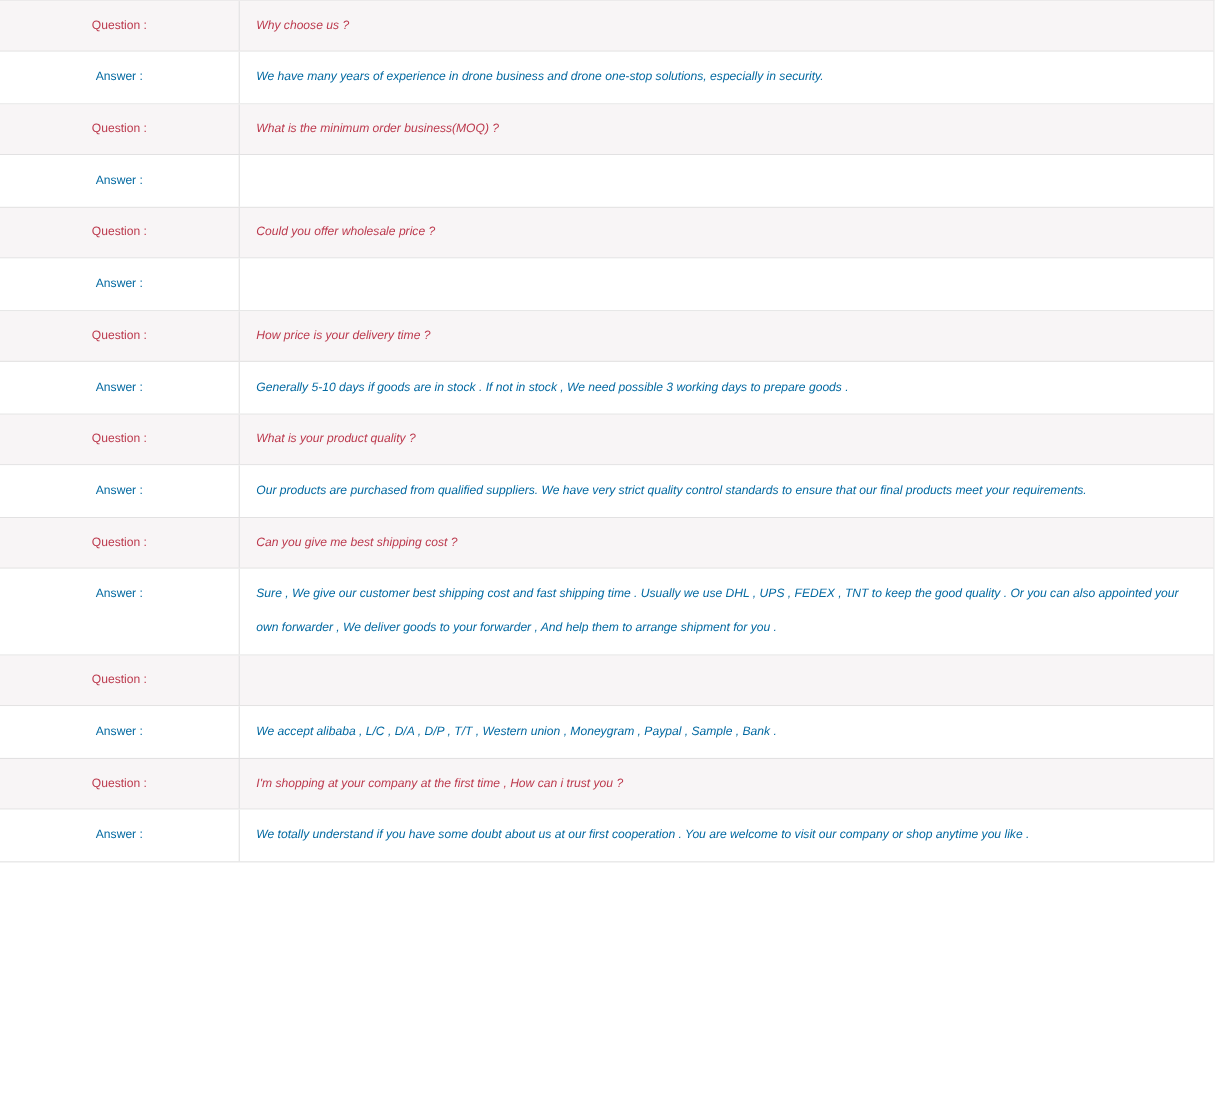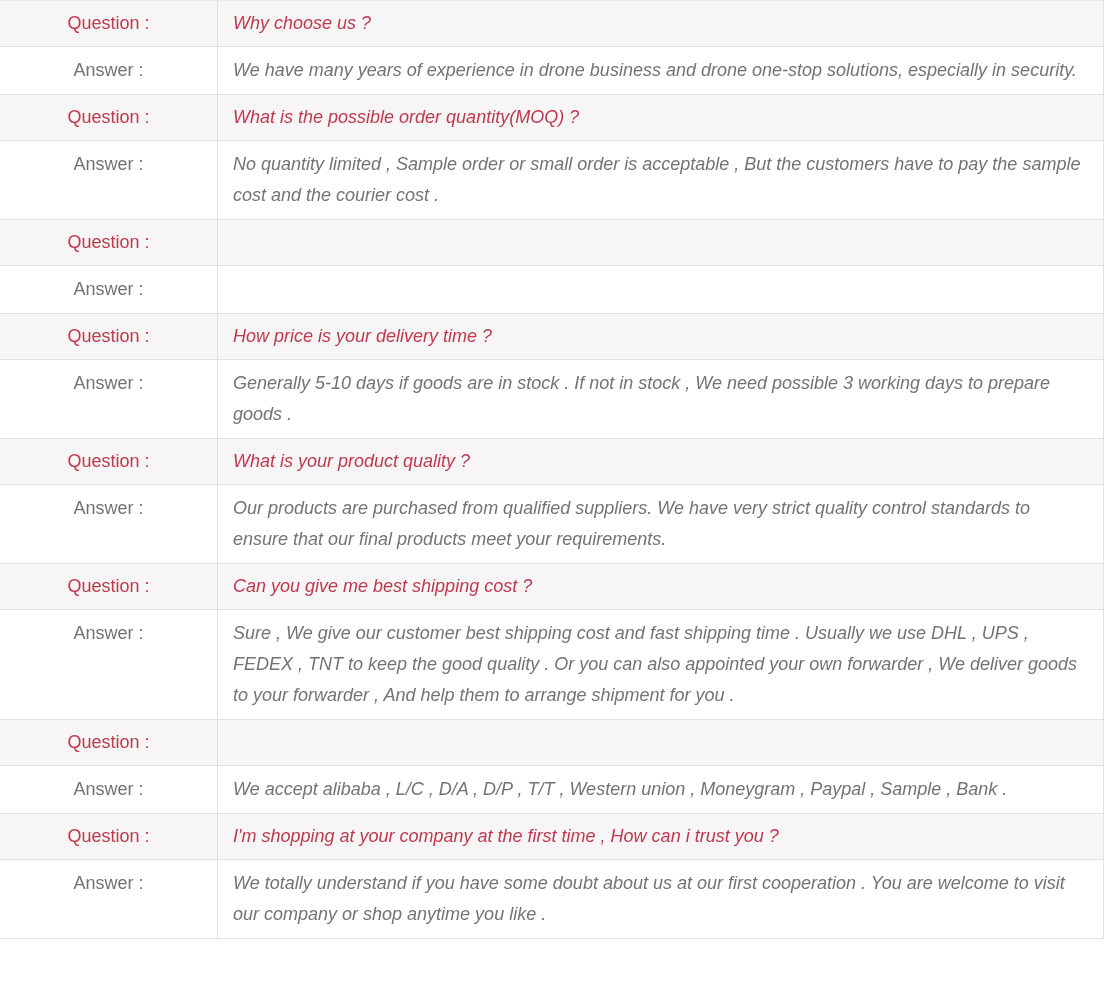--- a/index.html
+++ b/index.html
@@ -11,21 +11,21 @@
     font-family: "Liberation Sans", "DejaVu Sans", sans-serif;
   }
   .faq-table {
     width: 1104px;
     border-top: 1px solid #eceaeb;
     border-right: 1px solid #e2e1e2;
   }
   .row {
     display: flex;
     border-bottom: 1px solid #e2e1e2;
-    font-size: 18px;
+    font-size: 11px;
     line-height: 31px;
   }
   .label-cell {
     width: 218px;
     flex: 0 0 218px;
     border-right: 1px solid #e2e1e2;
     text-align: center;
   }
   .content-cell {
     flex: 1 1 auto;
@@ -33,49 +33,49 @@
     font-style: italic;
   }
   .q-row {
     background: #f8f5f6;
     color: #bc3a4e;
   }
   .q-row .label-cell { padding: 7px 0; }
   .q-row .content-cell { padding-top: 7px; padding-bottom: 7px; }
   .a-row {
     background: #ffffff;
-    color: #737373;
+    color: #0369a1;
   }
   .a-row .label-cell { padding: 8px 0; }
   .a-row .content-cell { padding-top: 8px; padding-bottom: 8px; }
 </style>
 </head>
 <body>
 
 <div class="faq-table">
   <div class="row q-row">
     <div class="label-cell">Question :</div>
     <div class="content-cell">Why choose us ?</div>
   </div>
   <div class="row a-row">
     <div class="label-cell">Answer :</div>
     <div class="content-cell">We have many years of experience in drone business and drone one-stop solutions, especially in security.</div>
   </div>
 
   <div class="row q-row">
     <div class="label-cell">Question :</div>
-    <div class="content-cell">What is the possible order quantity(MOQ) ?</div>
+    <div class="content-cell">What is the minimum order business(MOQ) ?</div>
   </div>
   <div class="row a-row">
     <div class="label-cell">Answer :</div>
-    <div class="content-cell">No quantity limited , Sample order or small order is acceptable , But the customers have to pay the sample cost and the courier cost .</div>
   </div>
 
   <div class="row q-row">
     <div class="label-cell">Question :</div>
+    <div class="content-cell">Could you offer wholesale price ?</div>
   </div>
   <div class="row a-row">
     <div class="label-cell">Answer :</div>
   </div>
 
   <div class="row q-row">
     <div class="label-cell">Question :</div>
     <div class="content-cell">How price is your delivery time ?</div>
   </div>
   <div class="row a-row">

